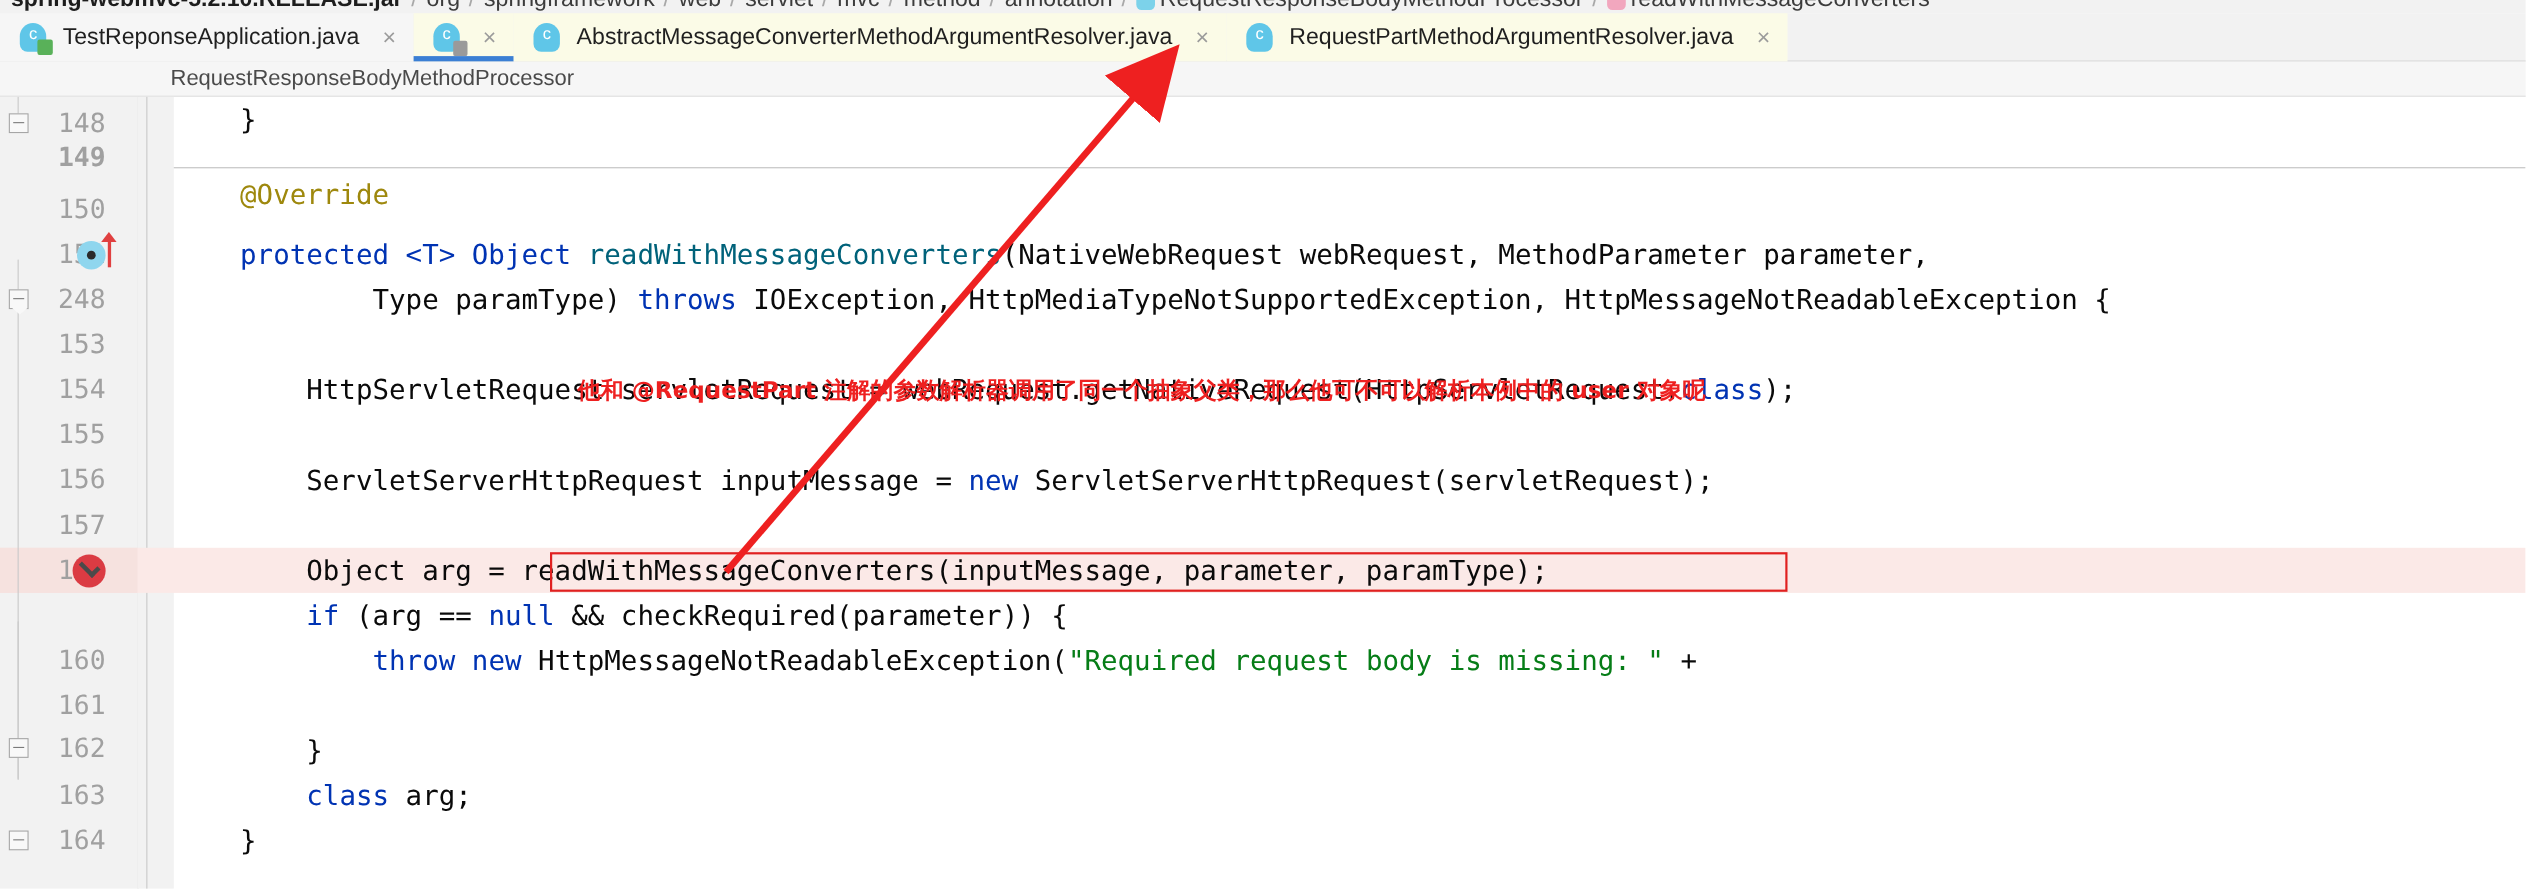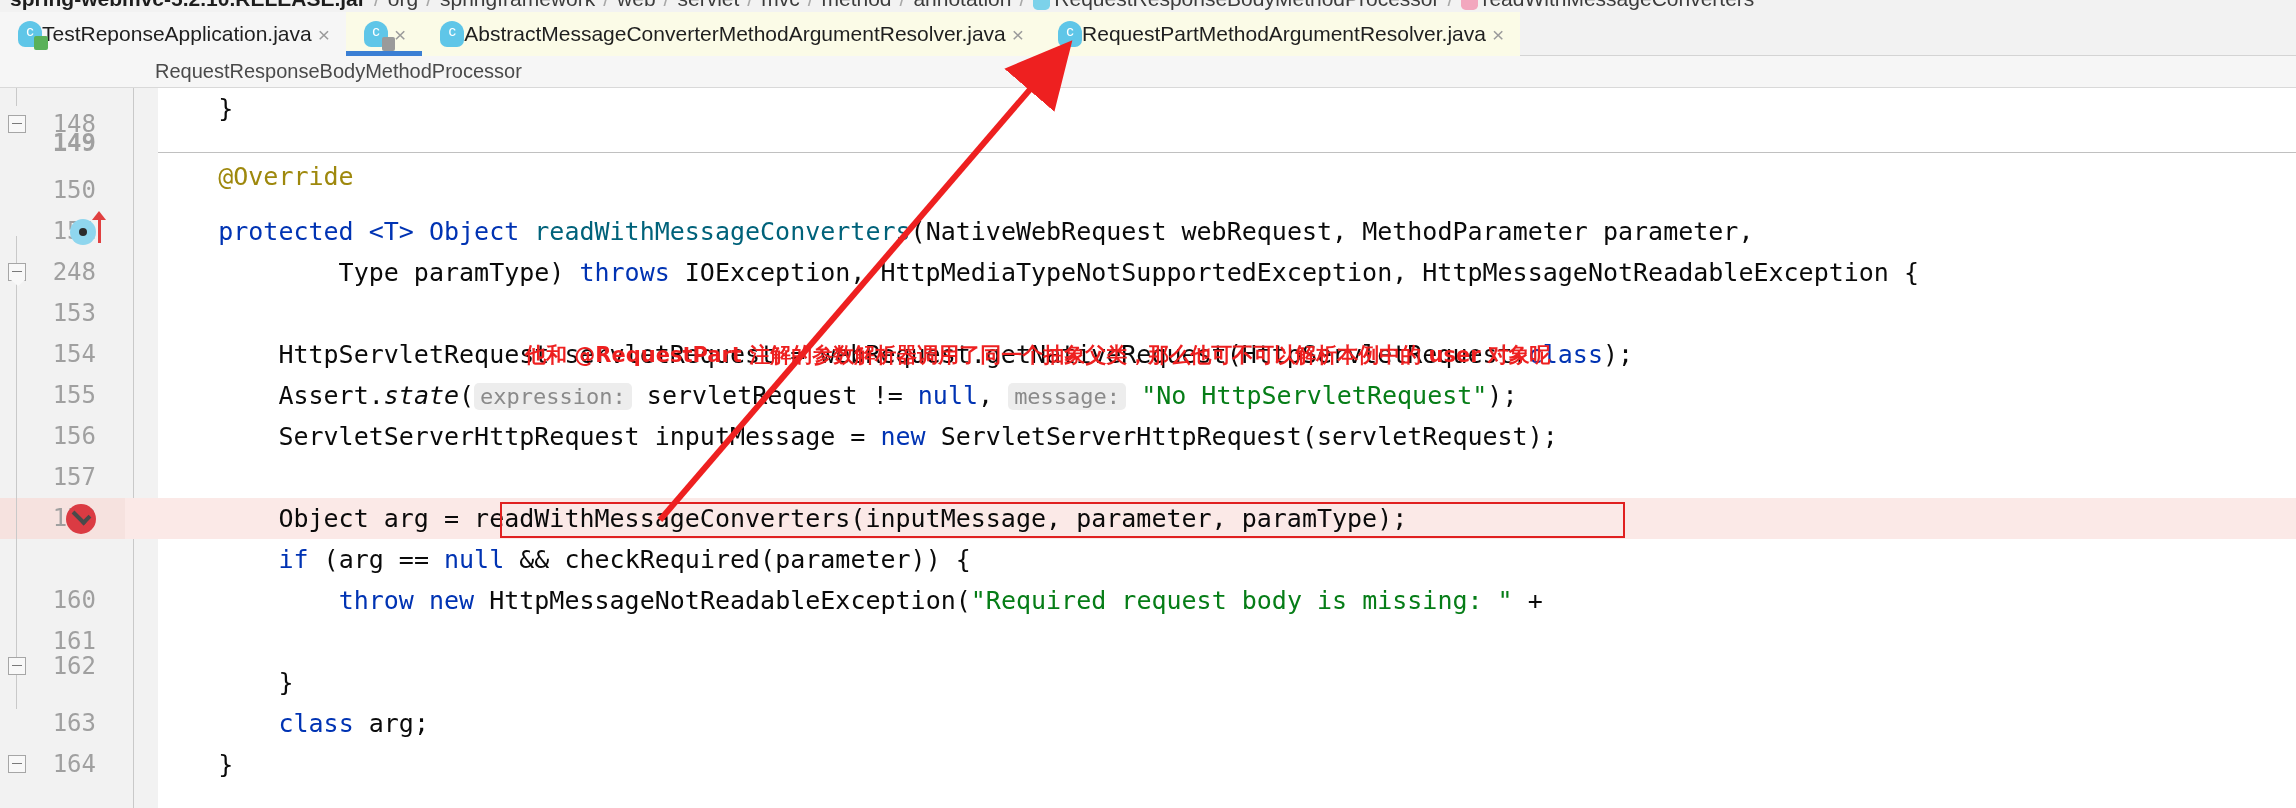--- a/index.html
+++ b/index.html
@@ -30,21 +30,21 @@
   .tiny-ico.cls{background:#7cd2ea;}
   .tiny-ico.mth{background:#f2a7be;}
 
   
   .tabbar{
     position:absolute;left:0;top:12px;width:2296px;height:44px;
     background:#f2f2f2;display:flex;align-items:stretch;
     border-bottom:1px solid #d4d4d4;box-sizing:border-box;
   }
   .tab{
-    display:flex;align-items:center;gap:0;
+    display:flex;align-items:center;gap:15px;
     padding:0 16px 0 18px;height:44px;box-sizing:border-box;
     font-size:21px;color:#1f1f1f;white-space:nowrap;
     position:relative;cursor:default;
   }
   .tab.plain{background:#f6f6f6;}
   .tab.cream{background:#fbfbe7;}
   .tab.active{background:#fbfbe7;}
   .tab.active:after{
     content:"";position:absolute;left:0;right:0;bottom:0;height:5px;background:#3b7fd4;
   }
@@ -243,21 +243,21 @@
     <div class="hl-row" style="top:410px;">
       <div class="gut"></div>
     </div>
 
     <div class="sep-line" style="top:64px;"></div>
 
     <div class="vline" style="top:0px;height:18px;"></div>
     <div class="vline" style="top:148px;height:472px;"></div>
     <div class="vline" style="top:477px;height:144px;"></div>
 
-    <div class="row" style="top:16px;">
+    <div class="row" style="top:4px;">
       <span class="lnum">148</span>
       <span class="fold" style="top:11px;"></span>
     </div>
     <div class="row" style="top:35px;font-weight:bold;">
       <span class="lnum">149</span>
     </div>
     <div class="row" style="top:82px;">
       <span class="lnum">150</span>
     </div>
     <div class="row" style="top:123px;">
@@ -287,21 +287,21 @@
     <div class="row" style="top:410px;">
       <span class="lnum">158</span>
       <span class="mark-breakpoint" style="top:6px;"></span>
     </div>
     <div class="row" style="top:492px;">
       <span class="lnum">160</span>
     </div>
     <div class="row" style="top:533px;">
       <span class="lnum">161</span>
     </div>
-    <div class="row" style="top:558px;padding-left:20px;">
+    <div class="row" style="top:572px;padding-left:20px;">
       <span class="lnum">162</span>
       <span class="fold" style="top:11px;"></span>
     </div>
     <div class="row" style="top:615px;">
       <span class="lnum">163</span>
     </div>
     <div class="row" style="top:656px;">
       <span class="lnum">164</span>
       <span class="fold" style="top:11px;"></span>
     </div>
@@ -311,21 +311,20 @@
     <div class="codeline ann" style="top:68px;">    @Override</div>
 
     <div class="codeline" style="top:123px;text-align:right;"><span class="kw">    protected &lt;T&gt; Object </span><span class="mth">readWithMessageConverters</span><span>(NativeWebRequest webRequest, MethodParameter parameter,</span></div>
 
     <div class="codeline" style="top:164px;"><span>            Type paramType) </span><span class="kw">throws</span><span> IOException, HttpMediaTypeNotSupportedException, HttpMessageNotReadableException {</span></div>
 
     <div class="codeline" style="top:205px;"></div>
 
     <div class="codeline" style="top:246px;"><span>        HttpServletRequest servletRequest = webRequest.getNativeRequest(HttpServletRequest.</span><span class="kw">class</span><span>);</span></div>
 
-    <div class="codeline" style="top:287px;"><span>        Assert.</span><span class="italic">state</span><span>(</span><span class="hint">expression:</span><span> servletRequest != </span><span class="kw">null</span><span>, </span><span class="hint">message:</span><span> </span><span class="str">"No HttpServletRequest"</span><span>);</span></div>
 
     <div class="codeline" style="top:328px;"><span>        ServletServerHttpRequest inputMessage = </span><span class="kw">new</span><span> ServletServerHttpRequest(servletRequest);</span></div>
 
     <div class="codeline" style="top:369px;"></div>
 
     <div class="codeline" style="top:410px;"><span>        Object arg = </span><span>readWithMessageConverters(inputMessage, parameter, paramType);</span></div>
 
     <div class="codeline" style="top:451px;"><span>        </span><span class="kw">if</span><span> (arg == </span><span class="kw">null</span><span> &amp;&amp; checkRequired(parameter)) {</span></div>
 
     <div class="codeline" style="top:492px;"><span>            </span><span class="kw">throw</span><span> </span><span class="kw">new</span><span> HttpMessageNotReadableException(</span><span class="str">"Required request body is missing: "</span><span> +</span></div>

